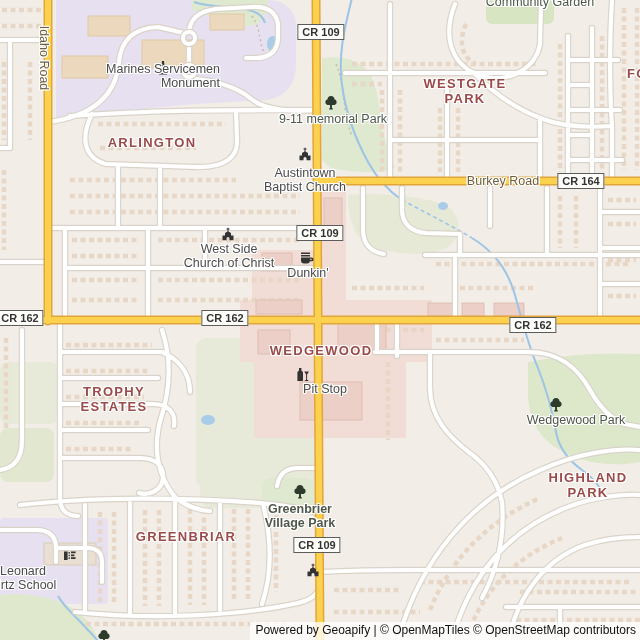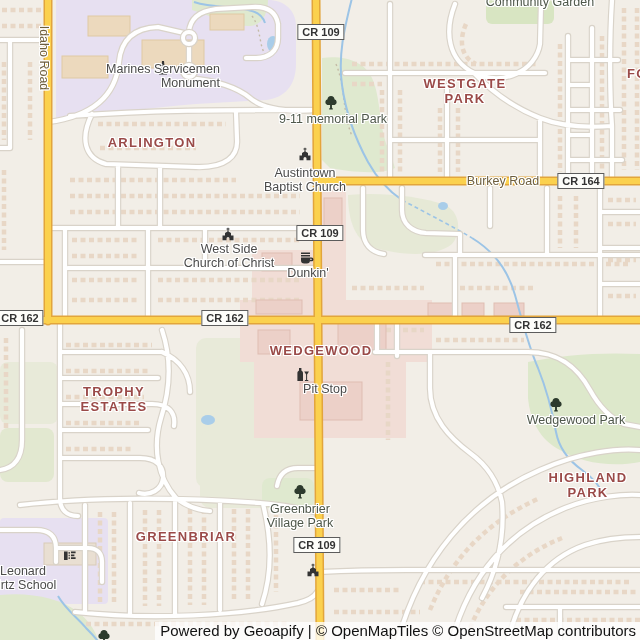--- a/index.html
+++ b/index.html
@@ -26,21 +26,21 @@
   .vert{writing-mode:vertical-rl;text-orientation:sideways;}
   .edge{transform:translateY(-50%);}
   .shield{position:absolute;transform:translate(-50%,-50%);background:#fdfdfa;
     border:1.6px solid #5c5c5c;border-radius:0;color:#333;
     font:bold 11px "Liberation Sans",sans-serif;padding:1px 4px;line-height:12px;}
   .icon{position:absolute;transform:translate(-50%,-50%);line-height:0;}
   .icon svg{display:block;}
   .dark{fill:#333;}
   .treefill{fill:#2d3b2d;}
   #attribution{position:absolute;right:0;bottom:0;background:rgba(255,255,255,0.78);
-    font-size:15px;color:#111;padding:1px 4px 2px 5px;line-height:15px;white-space:nowrap;}
+    font-size:12px;color:#111;padding:1px 4px 2px 5px;line-height:15px;white-space:nowrap;}
   #attribution span{color:#111;}
 </style>
 </head>
 <body>
 
 <div id="map">
 
   <svg id="base" width="640" height="640" viewBox="0 0 640 640">
 
     <path d="M56,0 H268 C284,0 296,10 296,26 L296,64 C296,86 284,98 266,100 L196,104 C150,108 100,114 56,118 Z" fill="#e7e0f1"></path>
@@ -290,21 +290,21 @@
       <div>PARK</div>
   </div>
 
   <div class="label hood" style="left:186px;top:536px;">GREENBRIAR</div>
 
   <span class="icon" style="left:300px;top:492px;">
     <svg width="13" height="15" viewBox="0 0 15 16">
         <path class="treefill" d="M7.5 0C5 0 3.4 1.7 3.5 3.7 2 4.2 1 5.5 1 7c0 2 1.7 3.4 3.8 3.4h1.6V14h-1v1.6h4.2V14h-1v-3.6h1.6C12.3 10.4 14 9 14 7c0-1.5-1-2.8-2.5-3.3C11.6 1.7 10 0 7.5 0z"></path>
       </svg>
   </span>
-  <div class="label parkl" style="left:300px;top:516px;">
+  <div class="label parkl" style="left:300px;top:516px;font-weight:bold;">
     <div>Greenbrier</div>
       <div>Village Park</div>
   </div>
 
   <span class="icon" style="left:70px;top:556px;">
     <svg width="14" height="11" viewBox="0 0 14 11">
         <path class="dark" d="M1 1h3.6v8.4H1zM5.6 1.6h1.2v1.6H5.6zM5.6 4.2h1.2v1.6H5.6zM5.6 6.8h1.2v1.6H5.6zM8 1h4.6v1.8H8zM8 3.9h3.4v1.8H8zM8 6.8h4.6v1.8H8z"></path>
       </svg>
   </span>
   <div class="label poi" style="left:23px;top:578px;">

